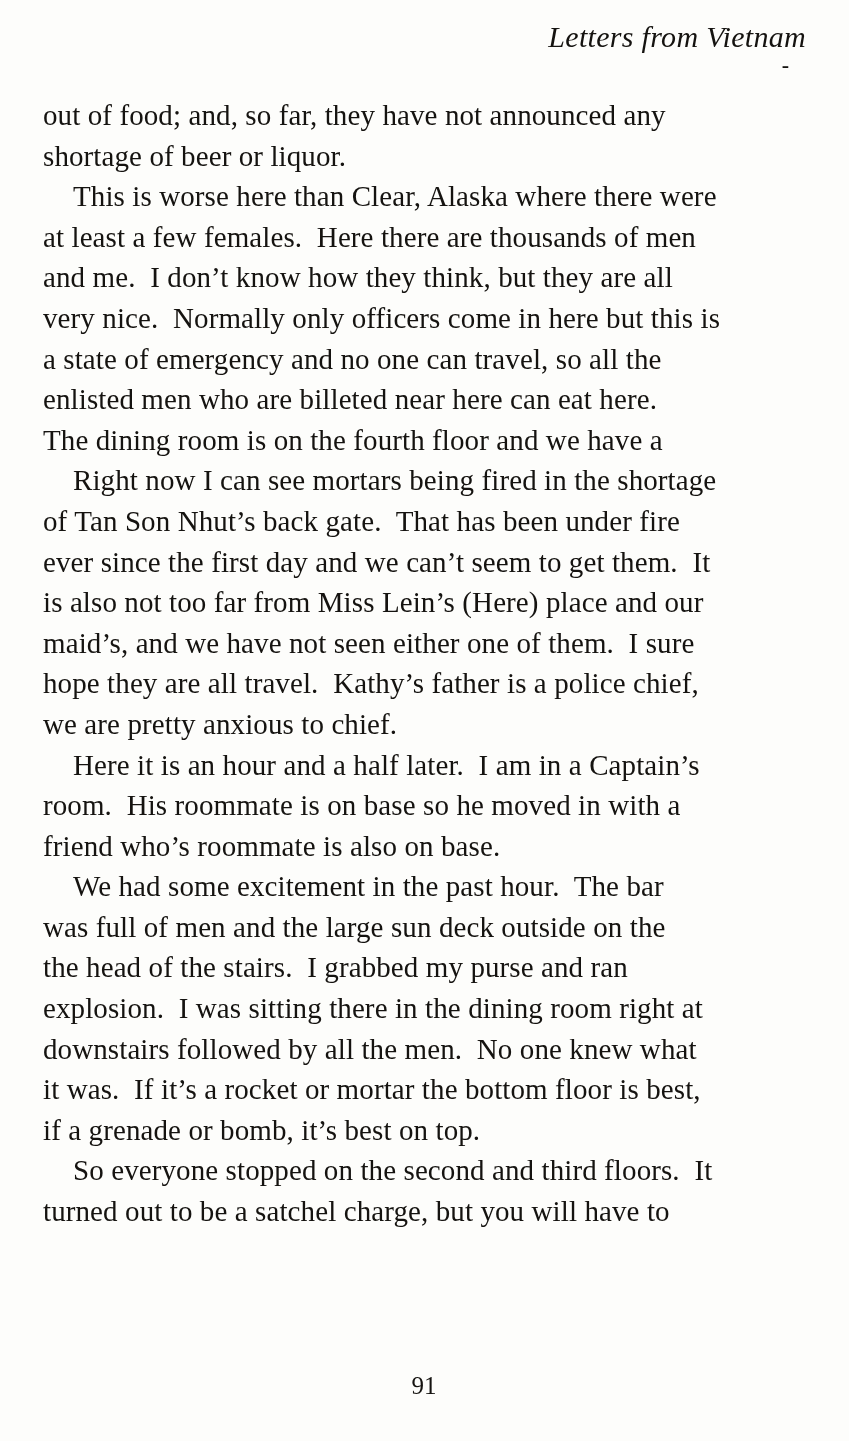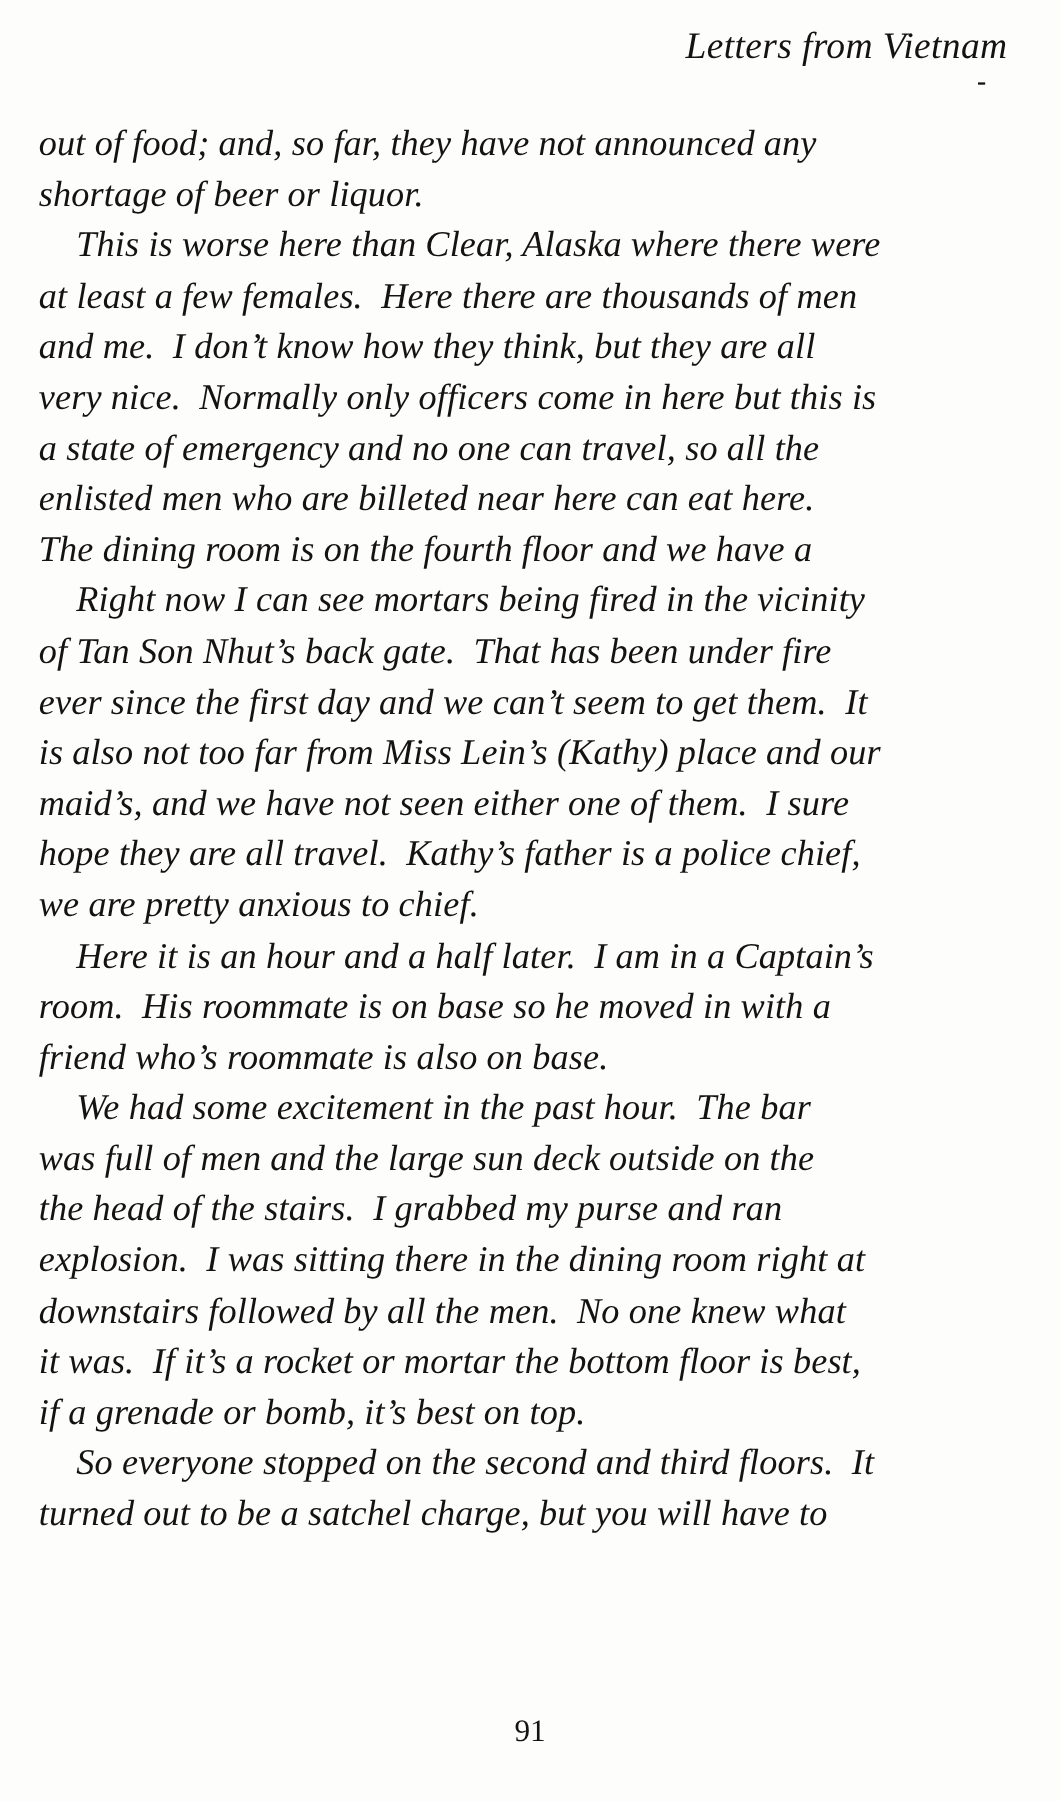--- a/index.html
+++ b/index.html
@@ -29,23 +29,22 @@
   .header-artifact {
     position: absolute;
     top: 52px;
     right: 60px;
     font-size: 22px;
     font-weight: bold;
   }
   .body-text {
     position: absolute;
     top: 95px;
-    left: 31px;
+    left: 43px;
     right: 36px;
-    font-style: italic;
   }
   .para { margin: 0; }
   .line {
     white-space: pre;
     font-size: 29px;
     line-height: 40.6px;
     letter-spacing: 0.1px;
   }
   .para.indent .line:first-child {
     text-indent: 30px;
@@ -74,24 +73,24 @@
       <div class="para indent">
         <div class="line">This is worse here than Clear, Alaska where there were</div>
         <div class="line">at least a few females.  Here there are thousands of men</div>
         <div class="line">and me.  I don’t know how they think, but they are all</div>
         <div class="line">very nice.  Normally only officers come in here but this is</div>
         <div class="line">a state of emergency and no one can travel, so all the</div>
         <div class="line">enlisted men who are billeted near here can eat here.</div>
         <div class="line">The dining room is on the fourth floor and we have a</div>
       </div>
       <div class="para indent">
-        <div class="line">Right now I can see mortars being fired in the vicinity</div>
+        <div class="line">Right now I can see mortars being fired in the shortage</div>
         <div class="line">of Tan Son Nhut’s back gate.  That has been under fire</div>
         <div class="line">ever since the first day and we can’t seem to get them.  It</div>
-        <div class="line">is also not too far from Miss Lein’s (Kathy) place and our</div>
+        <div class="line">is also not too far from Miss Lein’s (Here) place and our</div>
         <div class="line">maid’s, and we have not seen either one of them.  I sure</div>
         <div class="line">hope they are all travel.  Kathy’s father is a police chief,</div>
         <div class="line">we are pretty anxious to chief.</div>
       </div>
       <div class="para indent">
         <div class="line">Here it is an hour and a half later.  I am in a Captain’s</div>
         <div class="line">room.  His roommate is on base so he moved in with a</div>
         <div class="line">friend who’s roommate is also on base.</div>
       </div>
       <div class="para indent">

